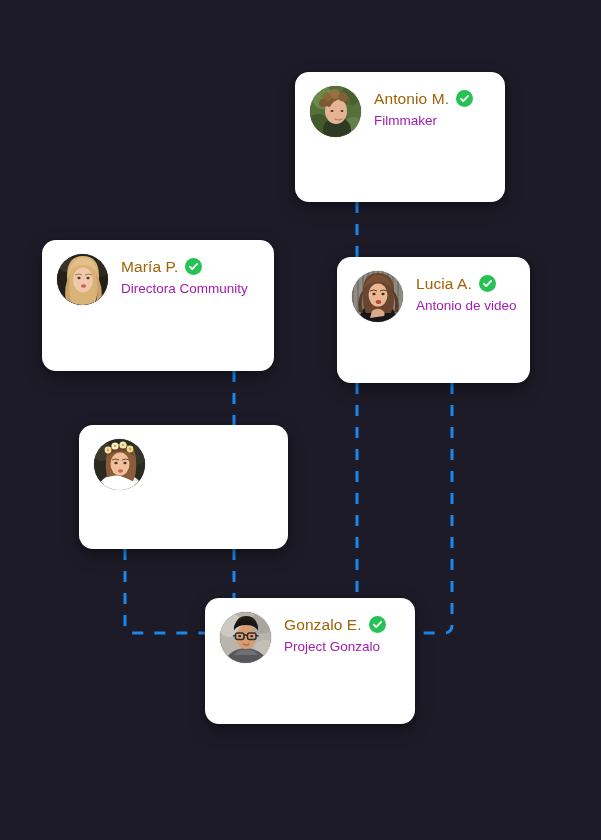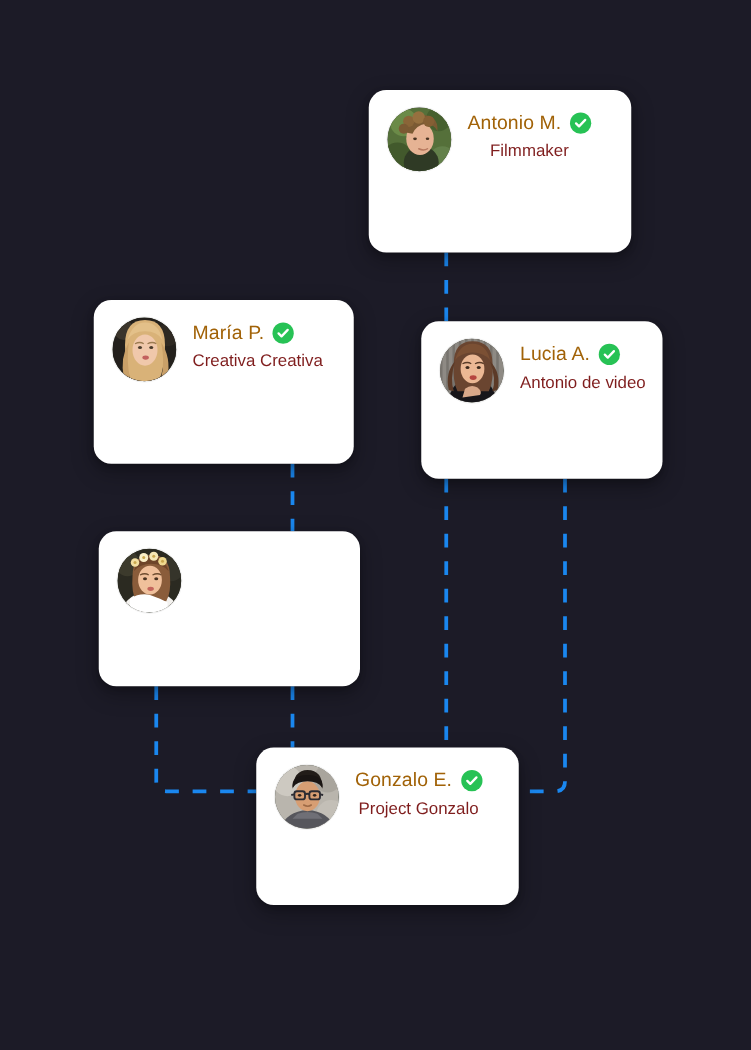--- a/index.html
+++ b/index.html
@@ -80,25 +80,24 @@
     min-width: 17px;
     border-radius: 50%;
     background: #27c255;
     display: inline-flex;
     align-items: center;
     justify-content: center;
   }
   .verified svg { display:block; width: 11px; height: 11px; }
   .person-role {
     font-size: 13.5px;
-    color: #7f1d1d;
+    color: #a21caf;
     line-height: 19px;
     margin-top: 3px;
     white-space: nowrap;
-    text-align: center;
   }
 </style>
 </head>
 <body>
 
 <div id="stage">
 
   <svg id="connectors" viewBox="0 0 601 840">
       <path d="M 357 202 L 357 257" fill="none" stroke="#1a87ef" stroke-width="3" stroke-linecap="butt" stroke-dasharray="11 11"></path>
       <path d="M 234 371 L 234 425" fill="none" stroke="#1a87ef" stroke-width="3" stroke-linecap="butt" stroke-dasharray="11 11"></path>
@@ -122,37 +121,37 @@
               <span class="verified">
                 <svg viewBox="0 0 12 12">
                   <path d="M2 6.2 L4.6 8.8 L10 3.2" fill="none" stroke="#ffffff" stroke-width="2" stroke-linecap="round" stroke-linejoin="round"></path>
                 </svg>
               </span>
             </div>
             <div class="person-role">Filmmaker</div>
           </div>
         </div>
       </div>
-      <div class="card" style="left: 75px; top: 240px; width: 208px; height: 131px;">
+      <div class="card" style="left: 42px; top: 240px; width: 232px; height: 131px;">
         <div class="card-inner">
           <div class="avatar">
             <svg viewBox="0 0 51 51">
               <use href="#art-avatar-maria"></use>
             </svg>
           </div>
           <div class="card-text">
             <div class="name-row">
               <span class="person-name">María P.</span>
               <span class="verified">
                 <svg viewBox="0 0 12 12">
                   <path d="M2 6.2 L4.6 8.8 L10 3.2" fill="none" stroke="#ffffff" stroke-width="2" stroke-linecap="round" stroke-linejoin="round"></path>
                 </svg>
               </span>
             </div>
-            <div class="person-role">Creativa Creativa</div>
+            <div class="person-role">Directora Community</div>
           </div>
         </div>
       </div>
       <div class="card" style="left: 337px; top: 257px; width: 193px; height: 126px;">
         <div class="card-inner">
           <div class="avatar">
             <svg viewBox="0 0 51 51">
               <use href="#art-avatar-lucia"></use>
             </svg>
           </div>

